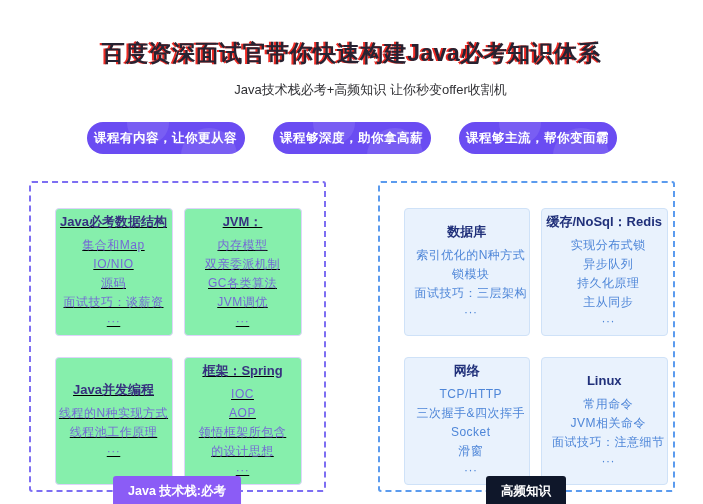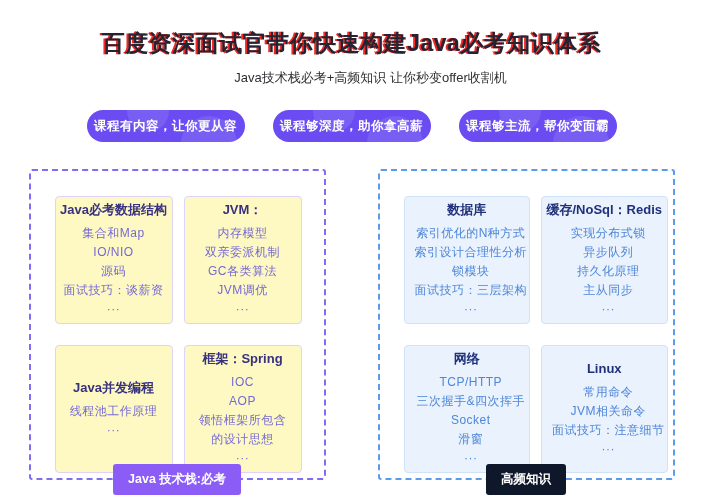--- a/index.html
+++ b/index.html
@@ -1,21 +1,21 @@
 <!DOCTYPE html>
 <html><head>
 <meta charset="utf-8">
 <style>
   html,body { margin:0; padding:0; background:#fff; }
   .page {
     position:relative; width:703px; height:504px; background:#ffffff;
     font-family:"Liberation Sans","DejaVu Sans",sans-serif; overflow:hidden;
   }
   .title {
-    margin:2px; padding-top:26px; text-align:center;
+    margin:12px; padding-top:26px; text-align:center;
     font-size:23px; font-weight:bold; color:#272231;
     text-shadow:-2px 0 0 #ee2b24; letter-spacing:0.5px;
   }
   .subtitle {
     text-align:center; font-size:13px; color:#2f2f33; margin-top:10px;padding-left:38px;
   }
   .pills { display:flex; justify-content:center; gap:28px; margin-top:23px; }
   .pill {
     position:relative; overflow:hidden; height:32px; width:158px; border-radius:18px;
     background:#6a4cf2; color:#fff; font-size:12.5px; font-weight:bold;
@@ -39,21 +39,21 @@
   .section.blue   { border-color:#5b9bee; }
   .cards {
     position:absolute; left:24px; right:22px; top:25px; bottom:28px;
     display:grid; grid-template-columns:1fr 1fr; grid-template-rows:1fr 1fr;
     column-gap:11px; row-gap:21px;
   }
   .card {
     border-radius:4px; display:flex; flex-direction:column;
     align-items:center; justify-content:center; padding:4px 2px; box-sizing:border-box;
   }
-  .purple .card { background:#fef9c3; border:1px solid #ded4fa; }
+  .purple .card { background:#86efac; border:1px solid #ded4fa;text-decoration:underline; }
   .blue   .card { background:#e9f2fd; border:1px solid #cfe2f8; }
   .card-title { font-size:13px; font-weight:bold; white-space:nowrap; line-height:17px; margin-bottom:6px; }
   .purple .card-title { color:#37317f; }
   .blue   .card-title { color:#20307a; }
   .card-item { font-size:12px; line-height:19px; white-space:nowrap; letter-spacing:0.5px; }
   .purple .card-item { color:#7569d5; }
   .blue   .card-item { color:#4e86d8;margin-left:8px; }
   .badge {
     position:absolute; left:50%; transform:translateX(-50%); bottom:-17px;
     height:31px; display:flex; align-items:center; padding:0 15px;
@@ -91,40 +91,40 @@
           <div class="card">
             <div class="card-title">JVM：</div>
             <div class="card-item">内存模型</div>
             <div class="card-item">双亲委派机制</div>
             <div class="card-item">GC各类算法</div>
             <div class="card-item">JVM调优</div>
             <div class="card-item">···</div>
           </div>
           <div class="card">
             <div class="card-title">Java并发编程</div>
+            <div class="card-item">线程的N种实现方式</div>
             <div class="card-item">线程池工作原理</div>
             <div class="card-item">···</div>
           </div>
           <div class="card">
             <div class="card-title">框架：Spring</div>
             <div class="card-item">IOC</div>
             <div class="card-item">AOP</div>
             <div class="card-item">领悟框架所包含</div>
             <div class="card-item">的设计思想</div>
             <div class="card-item">···</div>
           </div>
         </div>
       <div class="badge">Java 技术栈:必考</div>
     </div>
     <div class="section blue">
       <div class="cards">
           <div class="card">
             <div class="card-title">数据库</div>
             <div class="card-item">索引优化的N种方式</div>
-            <div class="card-item">索引设计合理性分析</div>
             <div class="card-item">锁模块</div>
             <div class="card-item">面试技巧：三层架构</div>
             <div class="card-item">···</div>
           </div>
           <div class="card">
             <div class="card-title">缓存/NoSql：Redis</div>
             <div class="card-item">实现分布式锁</div>
             <div class="card-item">异步队列</div>
             <div class="card-item">持久化原理</div>
             <div class="card-item">主从同步</div>

